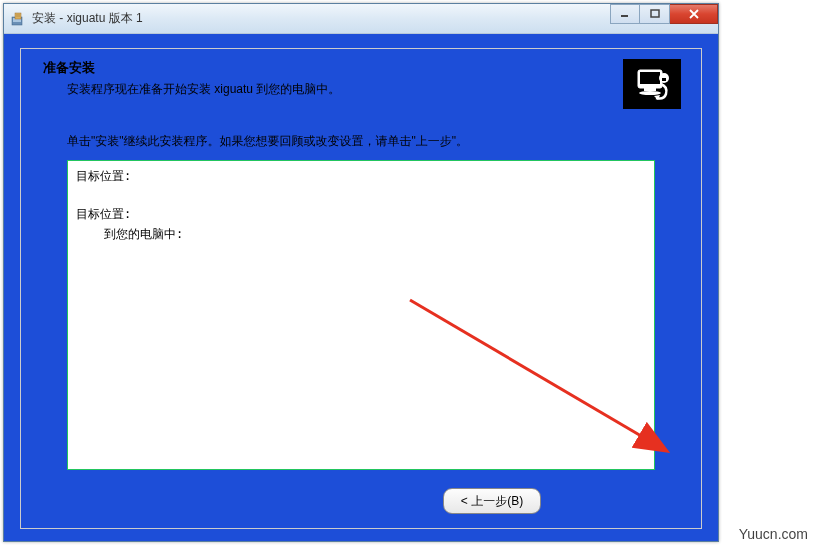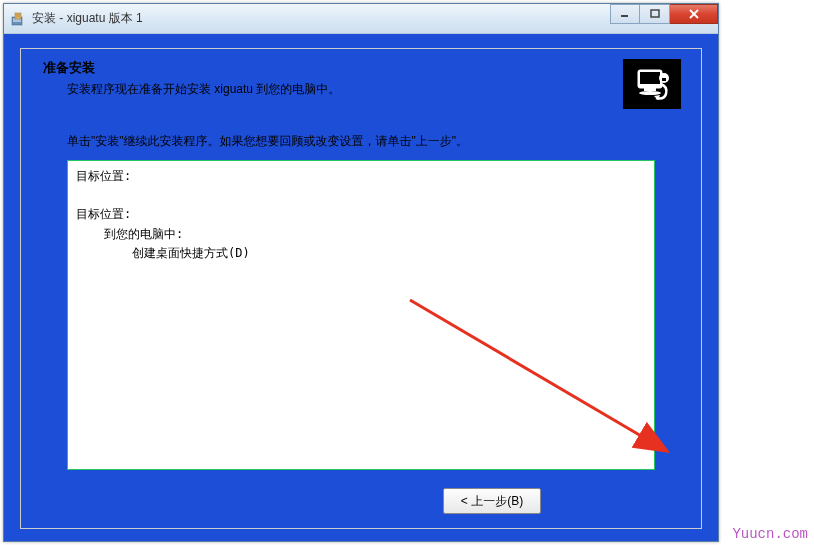--- a/index.html
+++ b/index.html
@@ -153,42 +153,42 @@
       padding-right: 30px;
     }
     .wizard-btn {
       min-width: 98px;
       height: 26px;
       border: 1px solid #888;
       background: linear-gradient(to bottom, #fdfdfd, #e8e8e8);
       font-size: 12px;
       color: #000;
       cursor: pointer;
-      border-radius: 2px;
+      border-radius: 9px;
       display: flex;
       align-items: center;
       justify-content: center;
       padding: 0 10px;
     }
     .wizard-btn.default {
       border: 1px solid #3c7fb1;
       box-shadow: 0 0 2px rgba(60,127,177,0.6);
     }
     .arrow-annotation {
       position: absolute;
       pointer-events: none;
       z-index: 100;
     }
     .watermark {
       position: absolute;
       right: 6px;
       bottom: 3px;
       font-size: 14px;
-      color: #a21caf;
-      font-family: Liberation Mono, monospace;
+      color: #000000;
+      font-family: Liberation Sans, sans-serif;
       z-index: 200;
       opacity: 0.75;
     }
   </style>
 </head>
 <body>
 
 <div class="window">
   <div class="titlebar">
     <span class="titlebar-icon">
@@ -240,21 +240,20 @@
         </div>
       </div>
 
       <div class="body-text">单击"安装"继续此安装程序。如果您想要回顾或改变设置，请单击"上一步"。</div>
 
       <div class="summary-box">
         <div class="summary-label">目标位置:</div>
         <br>
         <div class="summary-label">目标位置:</div>
         <div class="summary-indent">到您的电脑中:</div>
-        <div class="summary-indent" style="padding-left:56px">创建桌面快捷方式(D)</div>
       </div>
 
       <div class="button-row">
         <button class="wizard-btn">&lt; 上一步(B)</button>
         <button class="wizard-btn" style="margin-left:16px;min-width:90px;visibility:hidden">取消</button>
       </div>
     </div>
   </div>
 </div>
 

